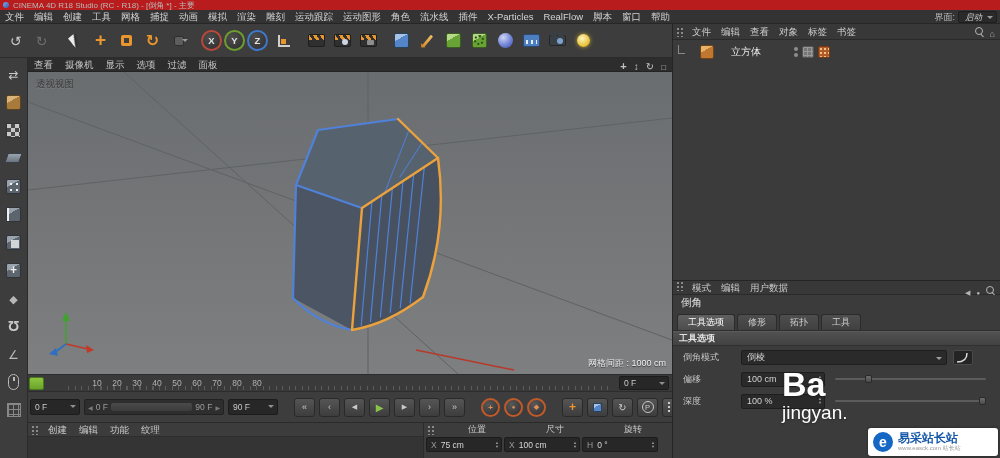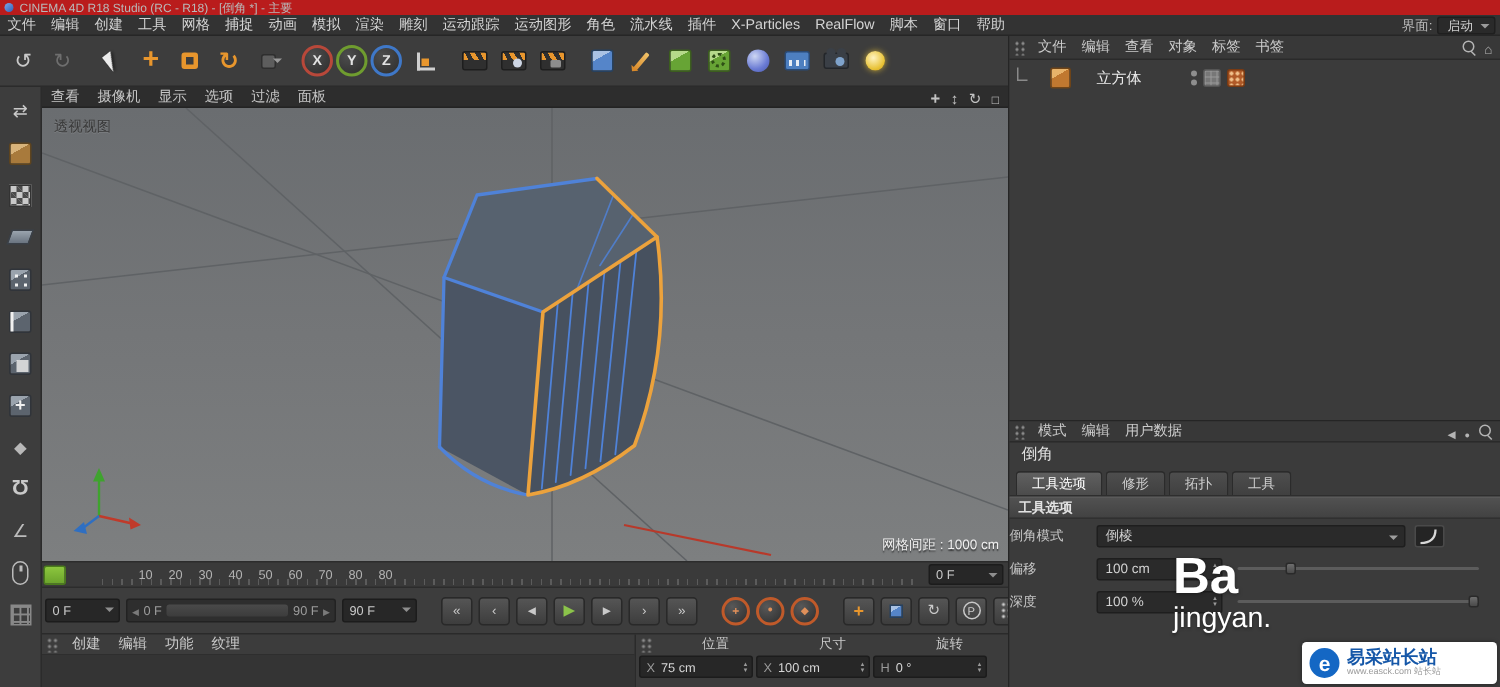--- a/index.html
+++ b/index.html
@@ -8,21 +8,21 @@
 
 
 .titlebar{position:absolute;left:0;top:0;width:1000px;height:10px;background:#b91c1c;color:#b9b9b9;font-size:8px;line-height:9px;display:flex;align-items:center;gap:4px;padding-left:3px;overflow:hidden;white-space:nowrap;}
 .c4d-dot{width:6px;height:6px;border-radius:50%;background:linear-gradient(135deg,#7fa8e8,#2d5fb8);flex:0 0 auto;}
 
 
 .menubar{position:absolute;left:0;top:10px;width:1000px;height:14px;background:#333;border-bottom:1px solid #262626;display:flex;align-items:center;}
 .menu-items{display:flex;align-items:center;height:100%;}
 .menu-item{padding:0 5px;font-size:9.5px;color:#d4d4d4;line-height:13px;white-space:nowrap;}
 .iface{position:absolute;right:3px;top:0;height:14px;display:flex;align-items:center;gap:3px;font-size:9px;color:#bdbdbd;}
-.ibox{background:#2a2a2a;border:1px solid #1f1f1f;border-radius:2px;padding:0 14px 0 6px;height:12px;line-height:10px;color:#cfcfcf;position:relative;font-size:8.5px;}
+.ibox{background:#2a2a2a;border:1px solid #1f1f1f;border-radius:2px;padding:0 14px 0 6px;height:12px;line-height:10px;color:#cfcfcf;position:relative;font-size:8.5px;font-style:italic;}
 .ibox:after{content:"";position:absolute;right:3px;top:4px;border:3px solid transparent;border-top-color:#9a9a9a;}
 
 
 .toolbar{position:absolute;left:0;top:24px;width:672px;height:34px;background:#3d3d3d;border-bottom:1px solid #2b2b2b;display:flex;align-items:center;gap:1px;padding-left:3px;}
 .ti{width:25px;height:28px;display:flex;align-items:center;justify-content:center;border-radius:3px;position:relative;flex:0 0 auto;}
 .tsep{width:6px;height:100%;flex:0 0 auto;}
 .g-undo:before{content:"↺";color:#c9c9c9;font-size:14px;}
 .g-redo:before{content:"↻";color:#6e6e6e;font-size:14px;}
 .cursor-shape{width:0;height:0;border-top:12px solid #ececec;border-right:7px solid transparent;transform:rotate(-38deg);filter:drop-shadow(1px 1px 1px rgba(0,0,0,.5));}
 .g-move:before{content:"+";color:#e8962d;font-size:19px;font-weight:bold;line-height:18px;}
@@ -155,27 +155,27 @@
 .obj-row{display:flex;align-items:center;height:16px;padding-left:5px;gap:15px;margin-top:4px;}
 .tree-l{width:7px;height:9px;border-left:1px solid #8a8a8a;border-bottom:1px solid #8a8a8a;margin-bottom:5px;flex:0 0 auto;}
 .obj-ico{width:14px;height:14px;background:linear-gradient(150deg,#e8b36a 0 35%,#c07830 35%);border:1px solid #6e4418;border-radius:2px;flex:0 0 auto;}
 .obj-label{font-size:10px;color:#ececec;padding:0 2px;}
 .obj-tags{display:flex;gap:4px;margin-left:16px;align-items:center;}
 .dotcol{display:flex;flex-direction:column;gap:2px;}
 .dot{width:4px;height:4px;border-radius:50%;background:#8e8e8e;}
 .tag0{width:12px;height:12px;background:#777;background-image:linear-gradient(#999 1px,transparent 1px),linear-gradient(90deg,#999 1px,transparent 1px);background-size:4px 4px;border:1px solid #555;border-radius:2px;}
 .tag1{width:12px;height:12px;border-radius:2px;background:#b05a28;background-image:radial-gradient(circle,#f0c08a 1.2px,transparent 1.3px);background-size:4px 4px;border:1px solid #7a3a12;}
 .am{position:absolute;left:0;top:256px;right:0;bottom:0;background:#3b3b3b;border-top:1px solid #252525;}
-.am-menu{height:14px;display:flex;align-items:center;background:#383838;border-bottom:1px solid #2a2a2a;}
+.am-menu{height:14px;display:flex;align-items:flex-start;background:#383838;border-bottom:1px solid #2a2a2a;}
 .am-title{height:16px;display:flex;align-items:center;padding-left:8px;font-size:10.5px;color:#e2e2e2;}
 .am-tabs{height:20px;display:flex;gap:2px;padding:2px 4px 0;border-bottom:1px solid #2e2e2e;align-items:flex-end;}
 .tab{height:16px;padding:0 10px;background:linear-gradient(#4e4e4e,#404040);border:1px solid #2b2b2b;border-bottom:none;border-radius:3px 3px 0 0;font-size:9px;color:#cfcfcf;display:flex;align-items:center;white-space:nowrap;}
 .am-tabs .tab:nth-of-type(1){background:linear-gradient(#606060,#4c4c4c);color:#fff;}
 .am-group{height:15px;background:linear-gradient(#515151,#424242);border-top:1px solid #5a5a5a;border-bottom:1px solid #303030;display:flex;align-items:center;padding-left:6px;font-size:9px;color:#e2e2e2;font-weight:bold;}
-.arow{height:22px;display:flex;align-items:center;padding-right:10px;}
+.arow{height:22px;display:flex;align-items:center;padding-left:10px;padding-right:10px;}
 .alabel{width:58px;font-size:9px;color:#c6c6c6;flex:0 0 auto;}
 .dd{height:15px;background:#2a2a2a;border:1px solid #1e1e1e;border-radius:2px;display:flex;align-items:center;padding:0 14px 0 5px;font-size:9px;color:#d2d2d2;position:relative;}
 .dd:after{content:"";position:absolute;right:4px;top:6px;border:3.5px solid transparent;border-top-color:#9e9e9e;}
 .dd-med{width:206px;}
 .dd-wide{width:240px;}
 .numf{width:84px;height:15px;background:#2a2a2a;border:1px solid #1e1e1e;border-radius:2px;display:flex;align-items:center;font-size:9px;color:#d2d2d2;padding:0 2px 0 5px;flex:0 0 auto;}
 .slider{flex:1;height:2px;background:#5c5c5c;margin:0 4px 0 10px;position:relative;border-radius:1px;}
 .knob{position:absolute;top:-3px;width:7px;height:8px;background:linear-gradient(#6e6e6e,#4a4a4a);border:1px solid #2a2a2a;border-radius:2px;}
 .k20{left:20%;}
 .k40{left:38%;}

